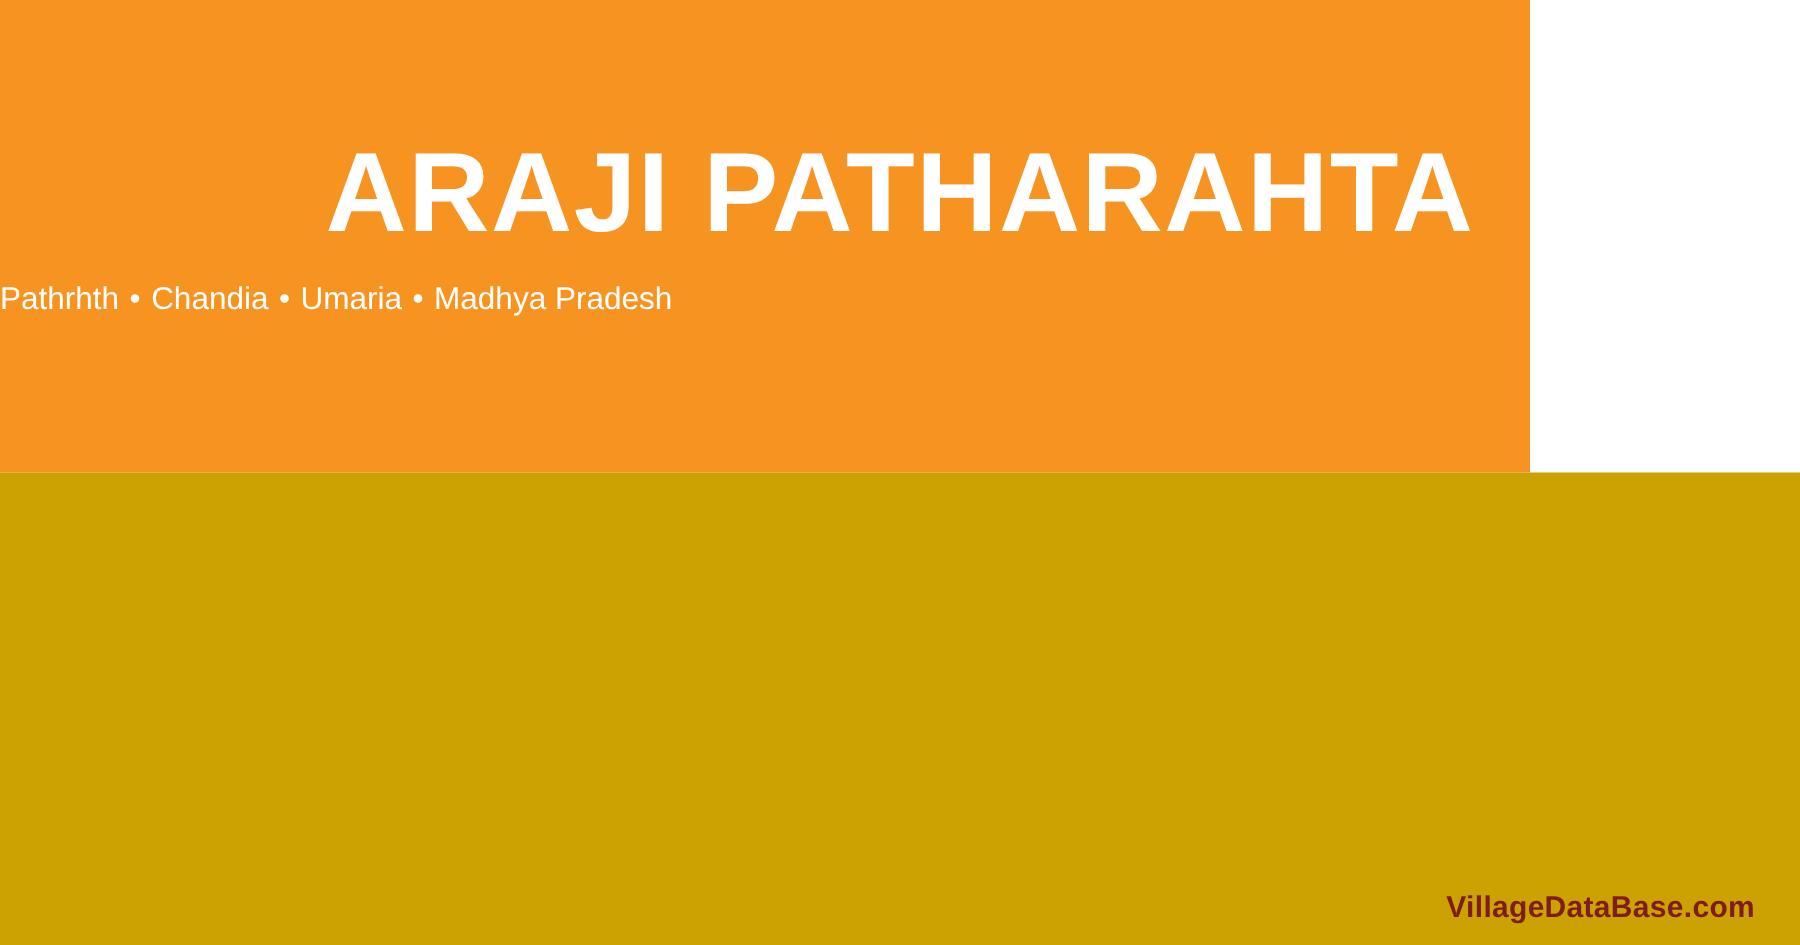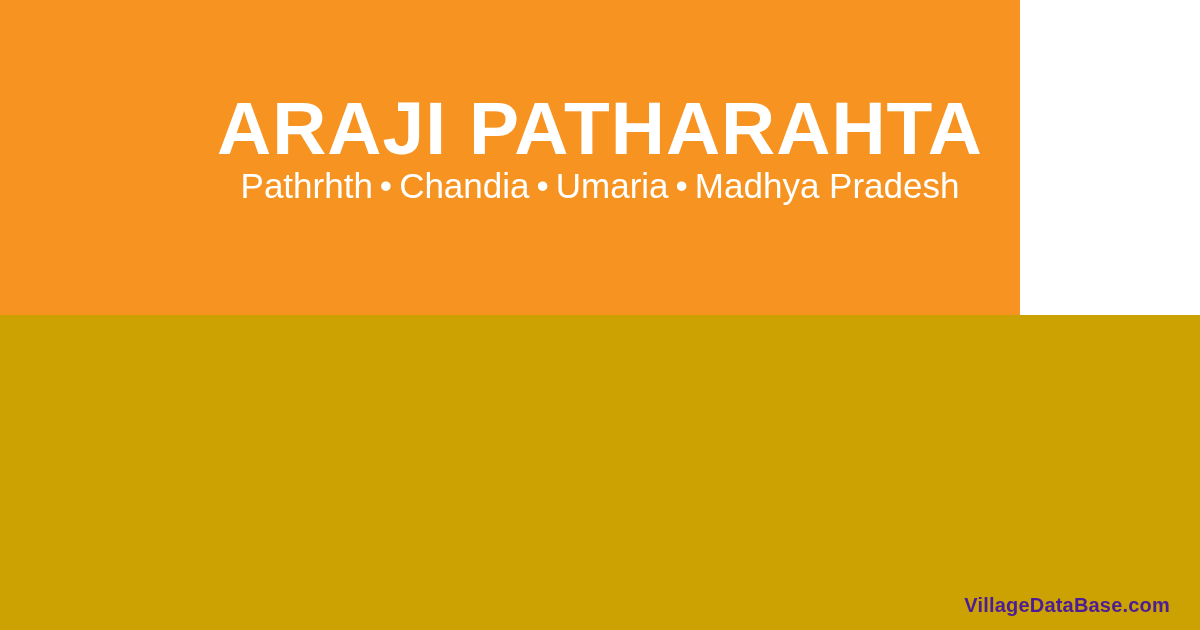--- a/index.html
+++ b/index.html
@@ -39,26 +39,26 @@
     font-family: "Liberation Sans", sans-serif;
     font-size: 75px;
     font-weight: 700;
     letter-spacing: 1px;
     line-height: 86px;
     white-space: nowrap;
   }
   .village-breadcrumb {
     position: absolute;
     left: 0;
-    top: 168px;
+    top: 182px;
     width: 1200px;
-    text-align: center;
+    text-align: left;
     color: #ffffff;
     font-family: "Liberation Sans", sans-serif;
-    font-size: 35px;
+    font-size: 21px;
     font-weight: 400;
     line-height: 36px;
     white-space: nowrap;
   }
   .breadcrumb-sep {
     padding: 0 7px;
     color: #ffffff;
   }
   
   .body-band {
@@ -68,21 +68,21 @@
     width: 1200px;
     height: 315px;
     background: #CCA102;
     box-sizing: border-box;
   }
   
   .watermark {
     position: absolute;
     right: 30px;
     bottom: 13px;
-    color: #4c1d95;
+    color: #7f1d1d;
     font-family: "Liberation Sans", sans-serif;
     font-size: 20px;
     font-weight: 700;
     letter-spacing: 0.2px;
     line-height: 24px;
     white-space: nowrap;
   }
 </style>
 </head>
 <body>

